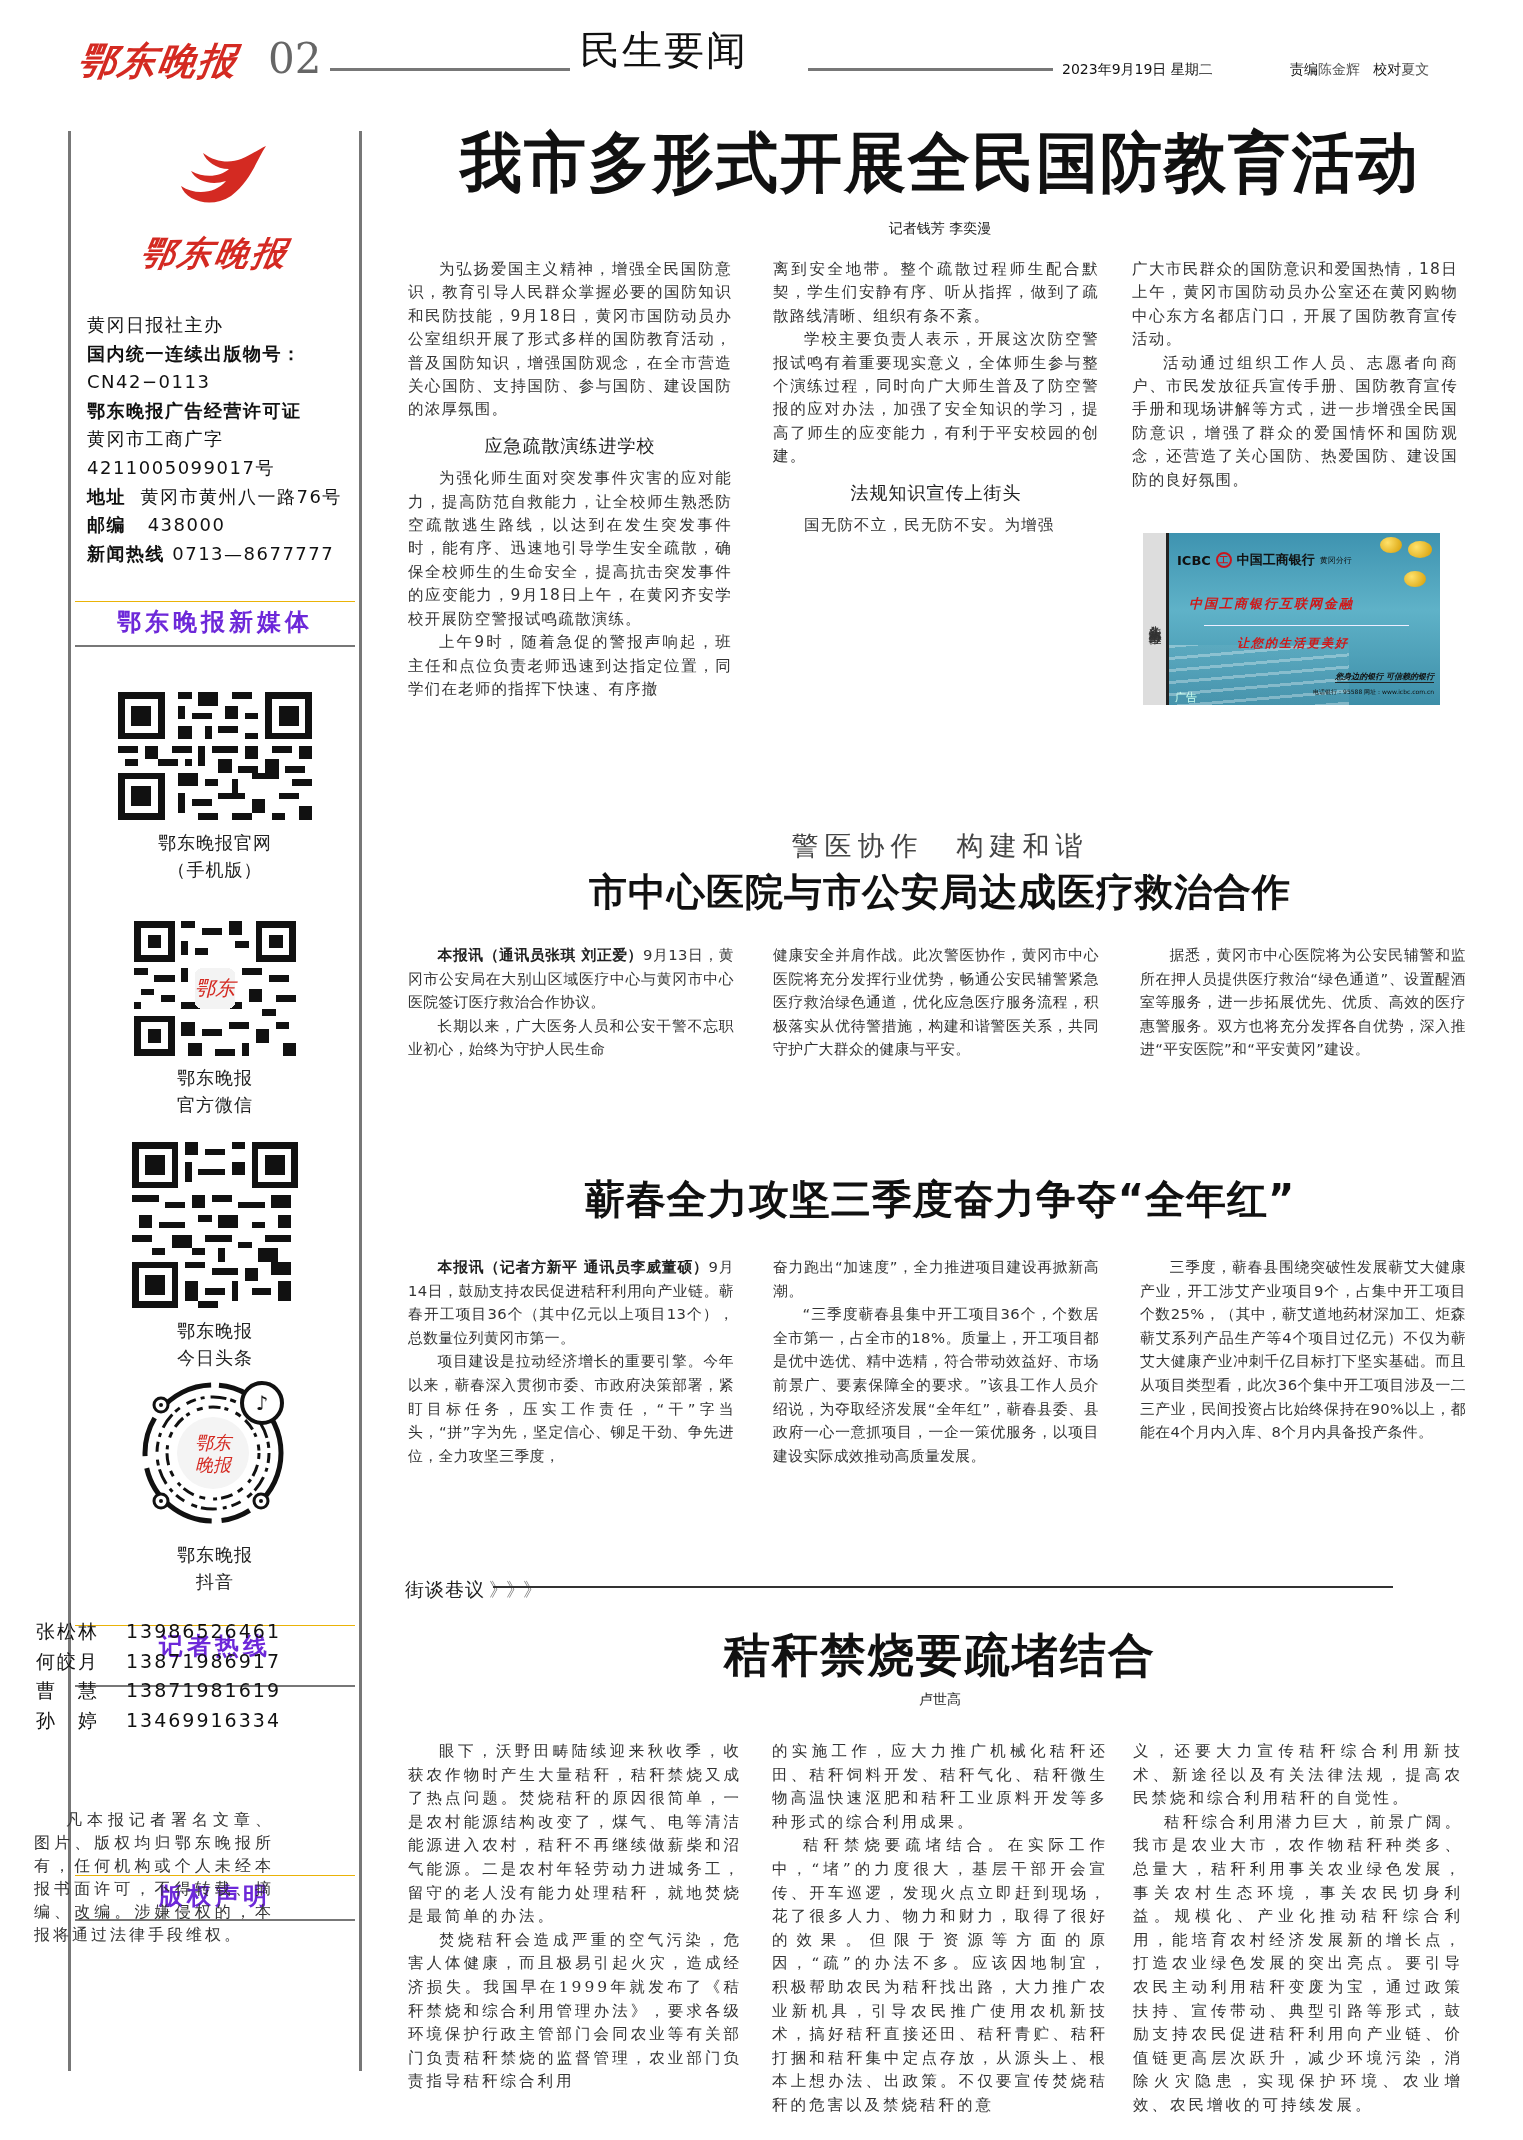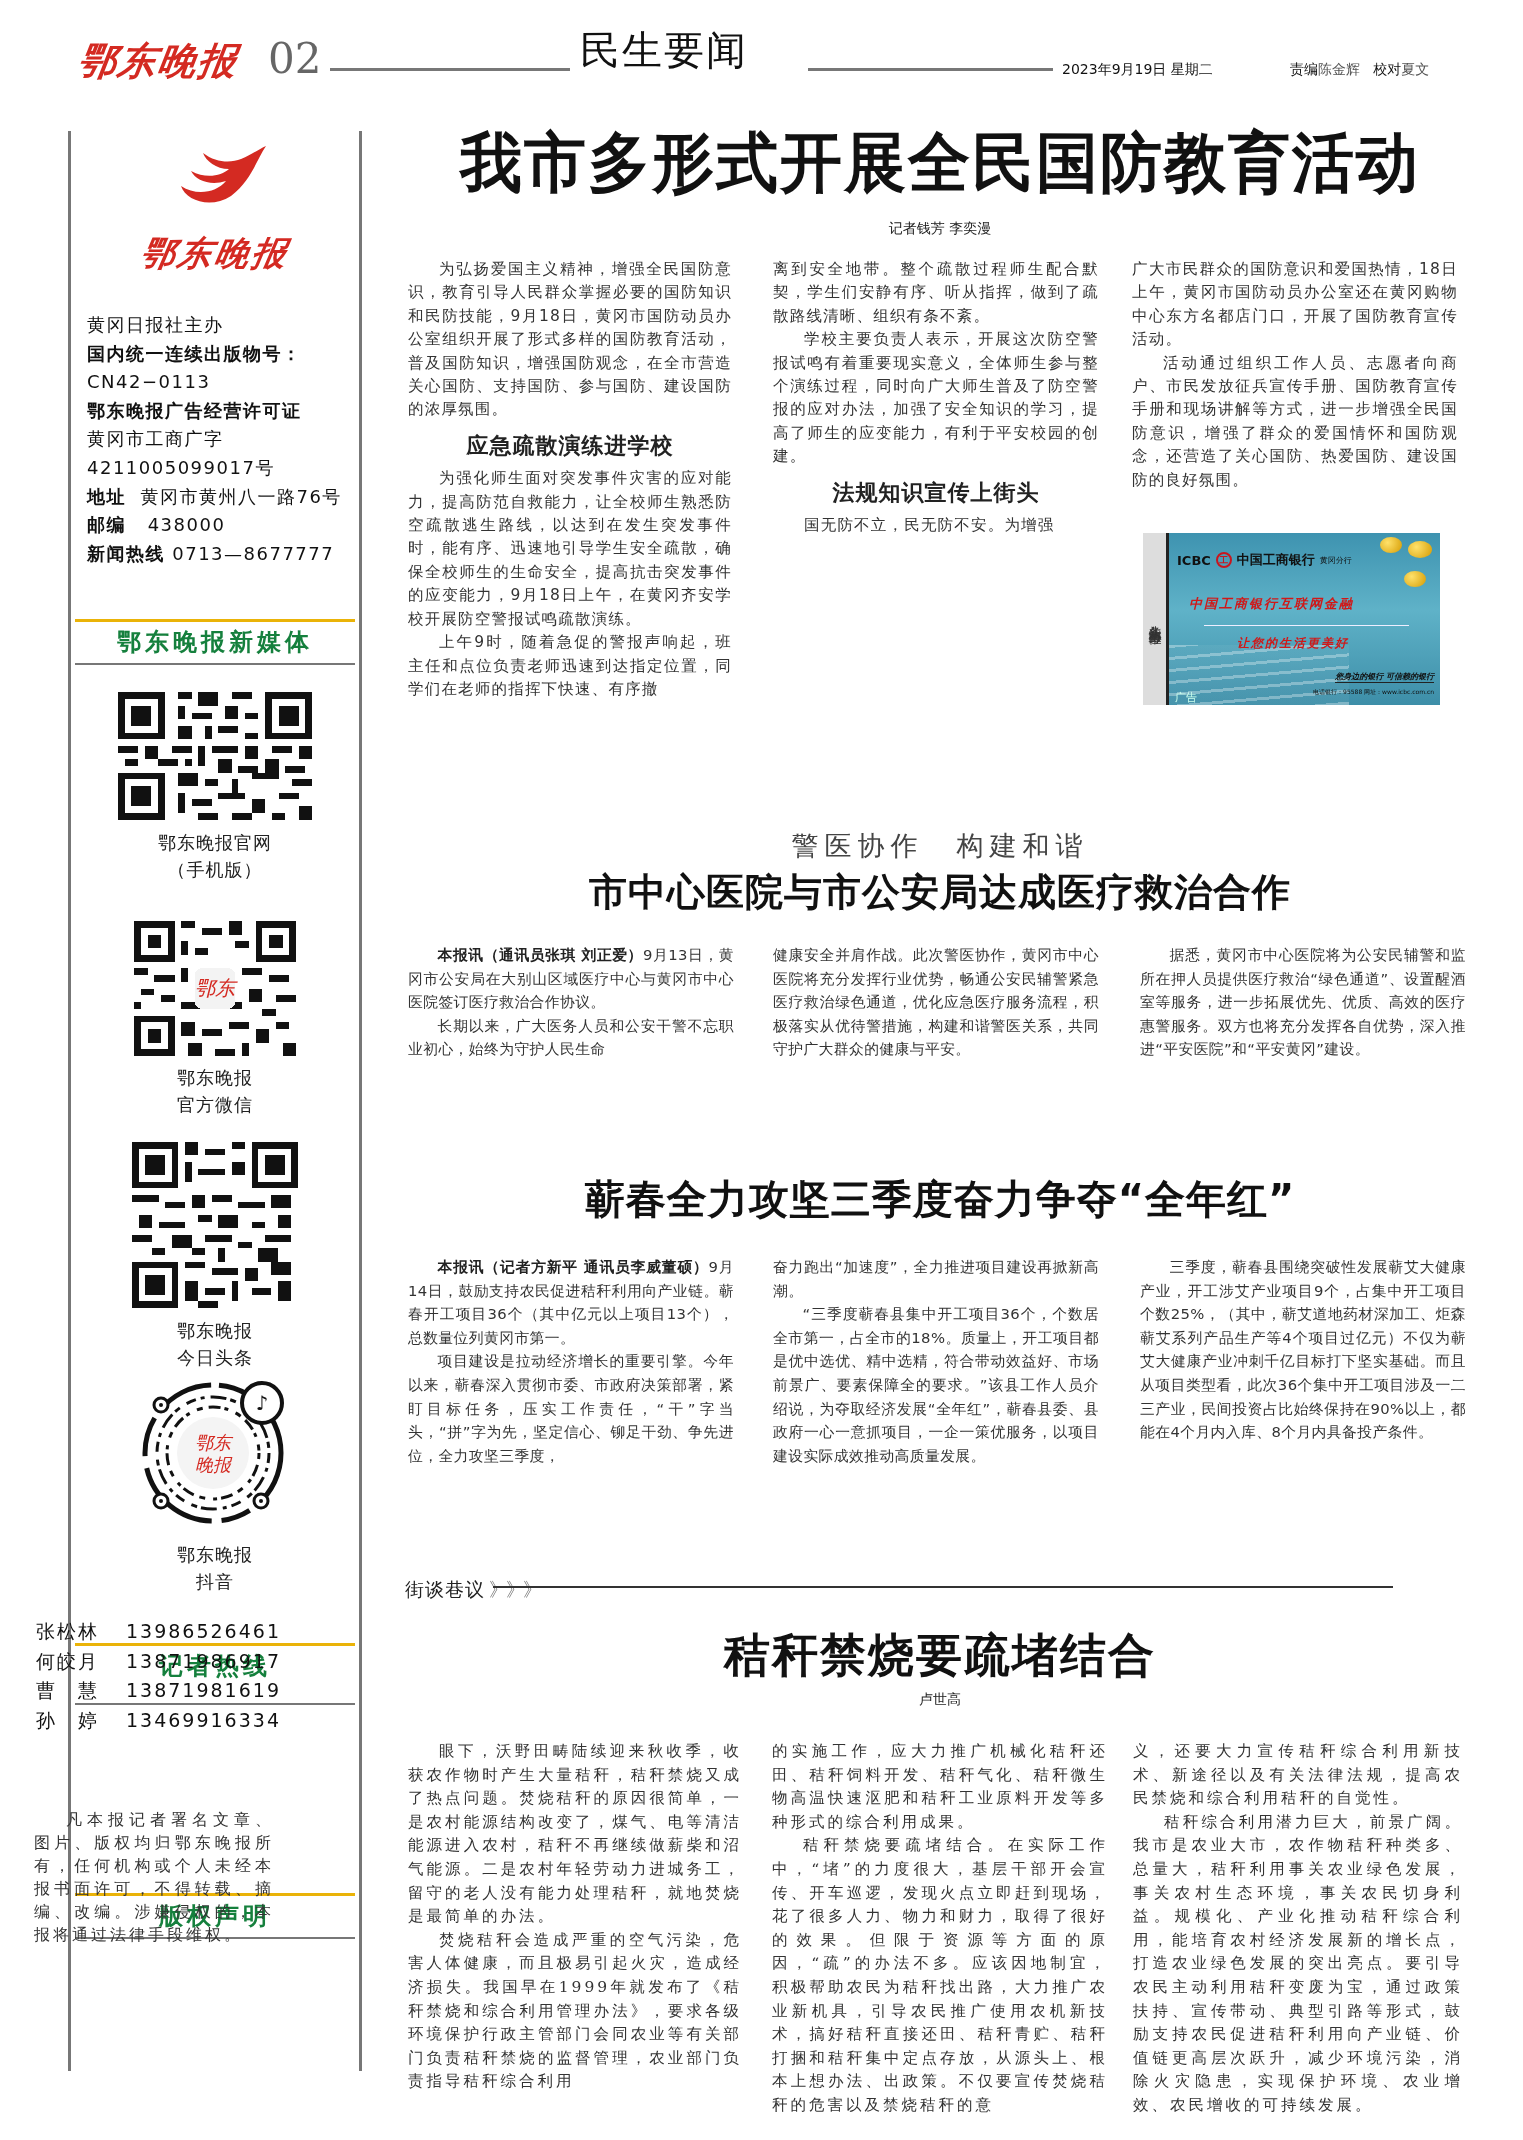--- a/index.html
+++ b/index.html
@@ -15,37 +15,37 @@
   .mh-date { position: absolute; left: 1062px; top: 61px; font-size: 14px; color: #111; }
   .mh-editor { position: absolute; left: 1290px; top: 61px; font-size: 14px; color: #111; }
   .mh-editor .nm { color: #555; }
 
   
   .sidebar { position: absolute; left: 68px; top: 131px; width: 294px; height: 1940px; border-left: 3px solid #777; border-right: 3px solid #777; }
   .sb-emblem { position: absolute; left: 100px; top: 10px; width: 110px; height: 70px; }
   .sb-brand { position: absolute; left: 0; right: 0; top: 100px; text-align: center; font-family: "DejaVu Serif", serif; font-style: italic; font-weight: bold; font-size: 34px; color: #d42a22; transform: skewX(-10deg); letter-spacing: 3px; }
   .sb-info { position: absolute; left: 16px; top: 180px; width: 270px; font-size: 18px; line-height: 28.6px; color: #111; letter-spacing: 1.5px; }
   .sb-info .b { font-weight: bold; }
-  .sb-head { position: absolute; left: 0; right: 0; text-align: center; font-family: "DejaVu Serif", serif; font-weight: bold; font-size: 24px; letter-spacing: 4px; color: #15803d; border-top: 3px solid #eab308; border-bottom: 2px solid #777; margin: 18px 4px; }
+  .sb-head { position: absolute; left: 0; right: 0; text-align: center; font-family: "DejaVu Serif", serif; font-weight: bold; font-size: 24px; letter-spacing: 4px; color: #6d28d9; border-top: 1px solid #eab308; border-bottom: 2px solid #777; margin: 0 4px; }
   .qr-block { position: absolute; left: 0; right: 0; text-align: center; }
   .qr { display: inline-block; background: #fff; position: relative; }
   .qr-cap { font-size: 18px; line-height: 27px; color: #222; letter-spacing: 1px; margin-top: 4px; }
   .hotline { position: absolute; left: 36px; top: 1617px; width: 250px; font-size: 19px; line-height: 29.5px; color: #111; }
   .hotline .row { display: flex; }
   .hotline .nm { width: 90px; letter-spacing: 2px; }
   .hotline .ph { letter-spacing: 2px; }
   .copyright { position: absolute; left: 34px; top: 1808px; width: 240px; font-family: "DejaVu Serif", serif; font-size: 16px; line-height: 23px; color: #333; letter-spacing: 3px; text-indent: 2em; text-align: justify; }
 
   
   .headline1 { position: absolute; left: 400px; top: 132px; width: 1080px; text-align: center; font-family: "DejaVu Sans", sans-serif; font-weight: bold; font-size: 62px; letter-spacing: 2px; color: #111; line-height: 1; transform: scaleY(1.05); }
   .byline { position: absolute; text-align: center; font-size: 14px; color: #222; }
   .col { position: absolute; font-size: 15.5px; line-height: 23.4px; color: #333; text-align: justify; letter-spacing: 1.2px; }
   .col p { text-indent: 2em; }
   .col p.cont { text-indent: 0; }
-  .col .sub { text-align: center; font-size: 22px; font-weight: bold; color: #222; margin: 12px 0 10px; text-indent: 0; letter-spacing: 1px; }
+  .col .sub { text-align: center; font-size: 18px; font-weight: normal; color: #222; margin: 12px 0 10px; text-indent: 0; letter-spacing: 1px; }
   .col .lead { font-weight: bold; color: #222; }
 
   .kicker2 { position: absolute; left: 400px; top: 828px; width: 1080px; text-align: center; font-size: 27px; color: #444; letter-spacing: 6px; }
   .headline2 { position: absolute; left: 400px; top: 867px; width: 1080px; text-align: center; font-size: 38px; color: #111; letter-spacing: 1px; }
   .headline3 { position: absolute; left: 400px; top: 1172px; width: 1080px; text-align: center; font-size: 40px; color: #111; letter-spacing: 1px; }
   .tight { font-size: 14.8px; letter-spacing: 0.4px; line-height: 23.6px; }
 
   .column-tag { position: absolute; left: 405px; top: 1577px; font-size: 19px; color: #222; letter-spacing: 1px; }
   .column-tag .chev { color: #777; letter-spacing: -2px; margin-left: 4px; }
   .column-rule { position: absolute; left: 493px; top: 1586px; width: 900px; height: 2px; background: #333; }

